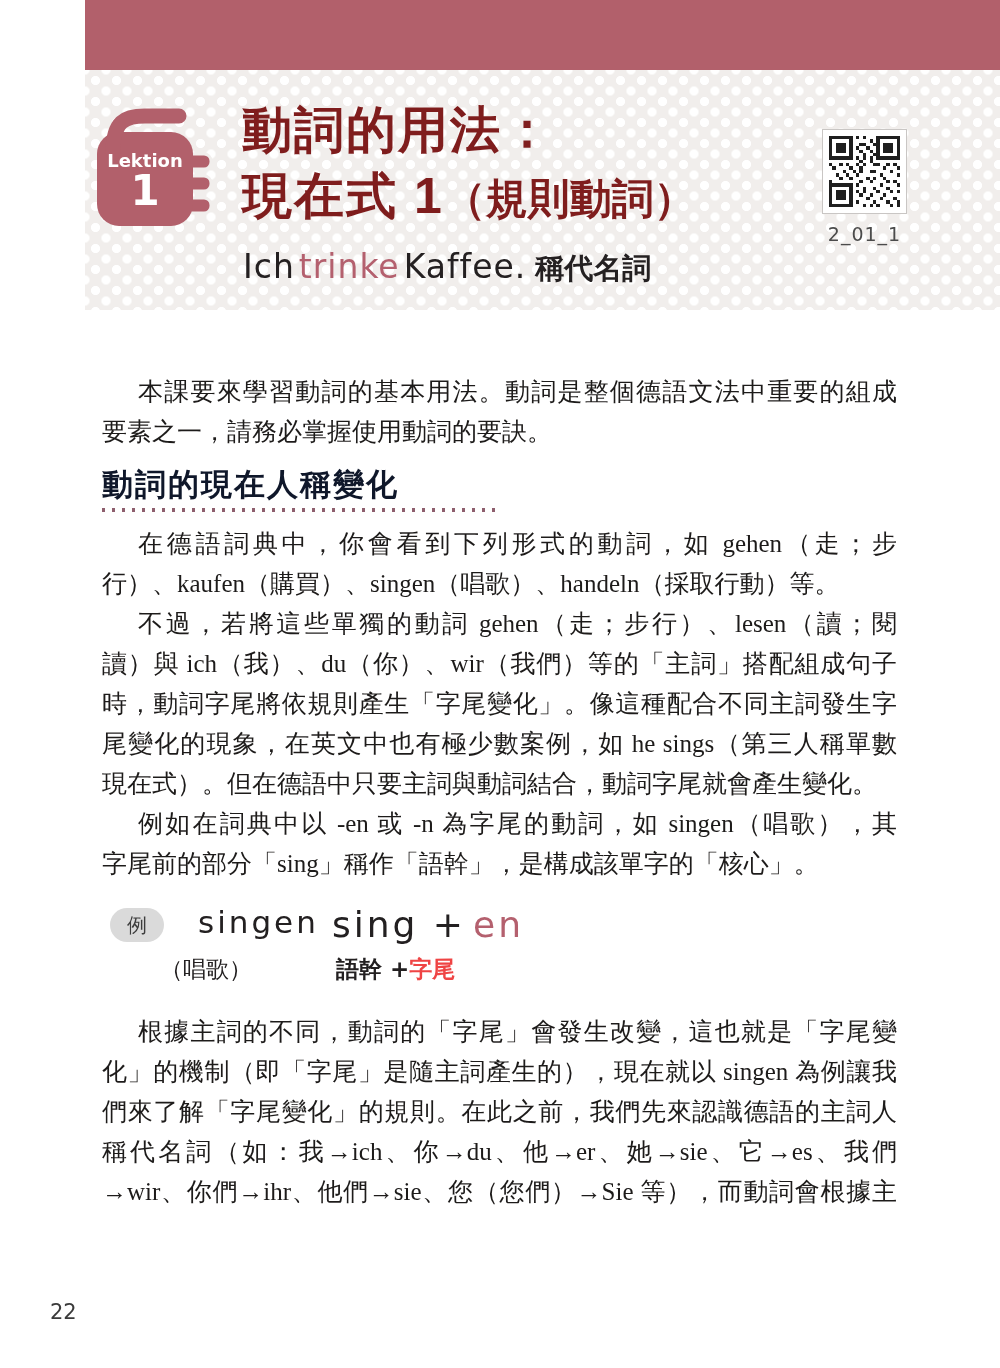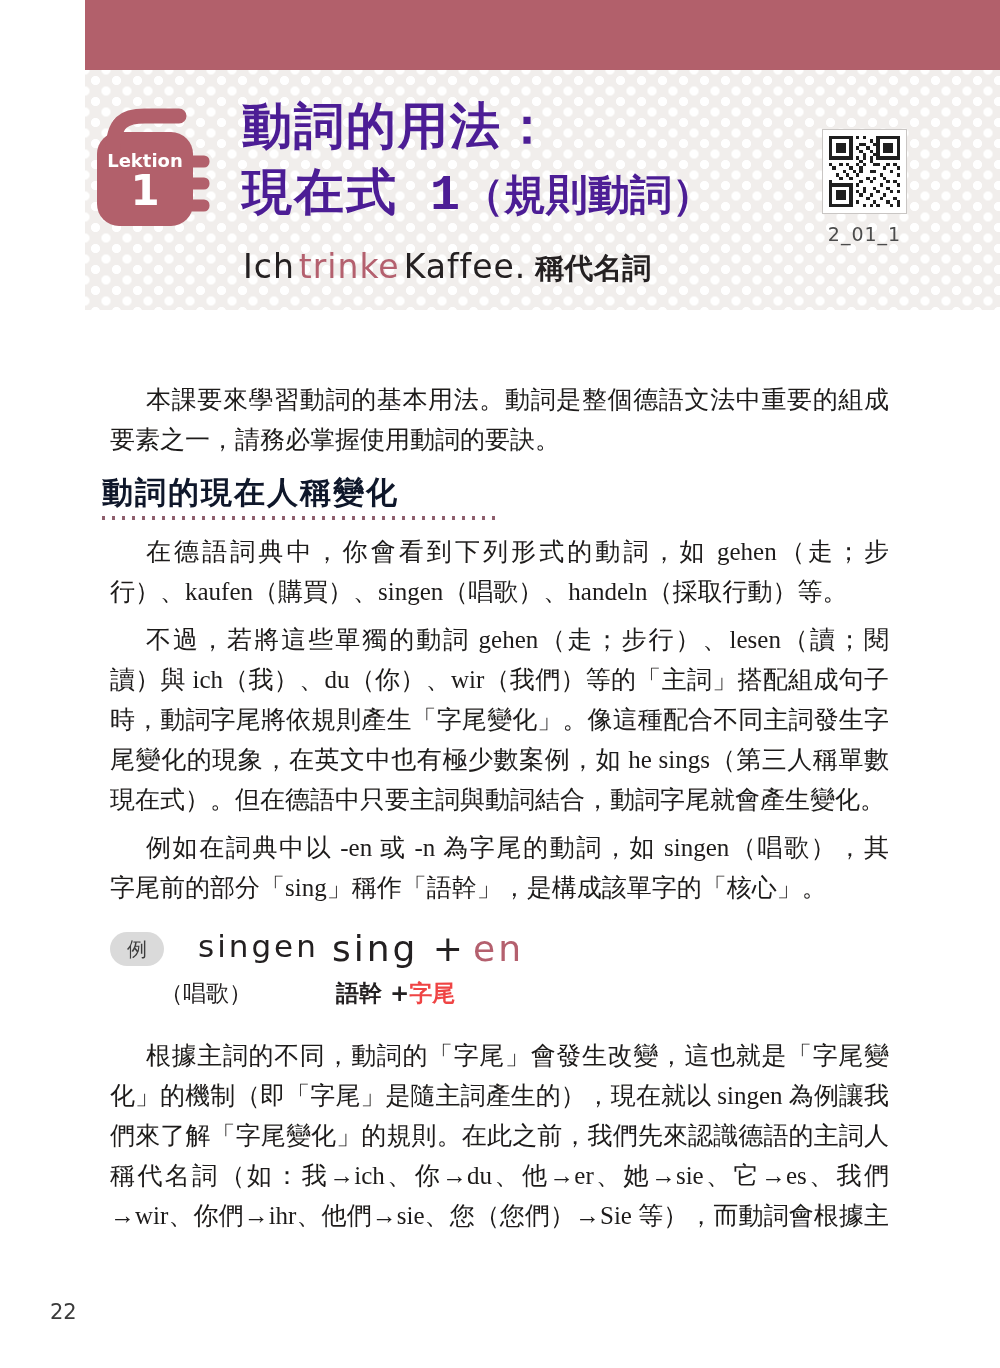--- a/index.html
+++ b/index.html
@@ -27,22 +27,22 @@
   .book svg{position:absolute;left:0;top:0;}
   .book .lbl{
     position:absolute;left:0;top:42px;width:104px;text-align:center;
     color:#ffffff;font:700 18px "DejaVu Sans","Liberation Sans",sans-serif;
   }
   .book .num{
     position:absolute;left:0;top:62px;width:104px;text-align:center;
     color:#ffffff;font:700 42px "DejaVu Sans","Liberation Sans",sans-serif;line-height:1;
   }
   
-  .title{position:absolute;left:242px;top:98px;color:#4c1d95;
-    font-family:Liberation Mono, monospace;font-weight:900;}
+  .title{position:absolute;left:242px;top:98px;color:#7f1d1d;
+    font-family:Liberation Sans, sans-serif;font-weight:900;}
   .t1{font-size:50px;line-height:64px;letter-spacing:2px;}
   .t2{font-size:50px;line-height:68px;letter-spacing:2px;}
   .t2 .paren{font-size:42px;letter-spacing:0;}
   .sub{
     position:absolute;left:243px;top:247px;color:#242021;
     font:500 33px "DejaVu Sans","Liberation Sans",sans-serif;letter-spacing:1px;
   }
   .sub .hl{color:#b4606e;margin:0 4px;text-align:center;}
   .sub .zh{font-weight:700;font-size:29px;margin-left:9px;letter-spacing:0;}
   
@@ -53,21 +53,21 @@
   .qr-label{
     margin-top:9px;width:85px;text-align:center;
     font:400 19px "DejaVu Sans","Liberation Sans",sans-serif;
     color:#4b4b4b;letter-spacing:1px;
   }
   
   .content{
     position:absolute;left:102px;top:372px;width:795px;
     color:#1d1b1a;font-size:25px;
   }
-  .para{margin:8px;}
+  .para{margin:0;}
   .line{line-height:40px;text-align:justify;text-align-last:justify;}
   .line.end{text-align-last:left;}
   .line.indent{text-indent:36px;}
   .sec{margin-top:14px;}
   .sec-title{
     color:#0f172a;font:700 31px "DejaVu Sans","Liberation Sans",sans-serif;
     line-height:36px;letter-spacing:2px;
   }
   .sec-dots{
     margin-top:6px;margin-bottom:12px;width:396px;height:4px;

